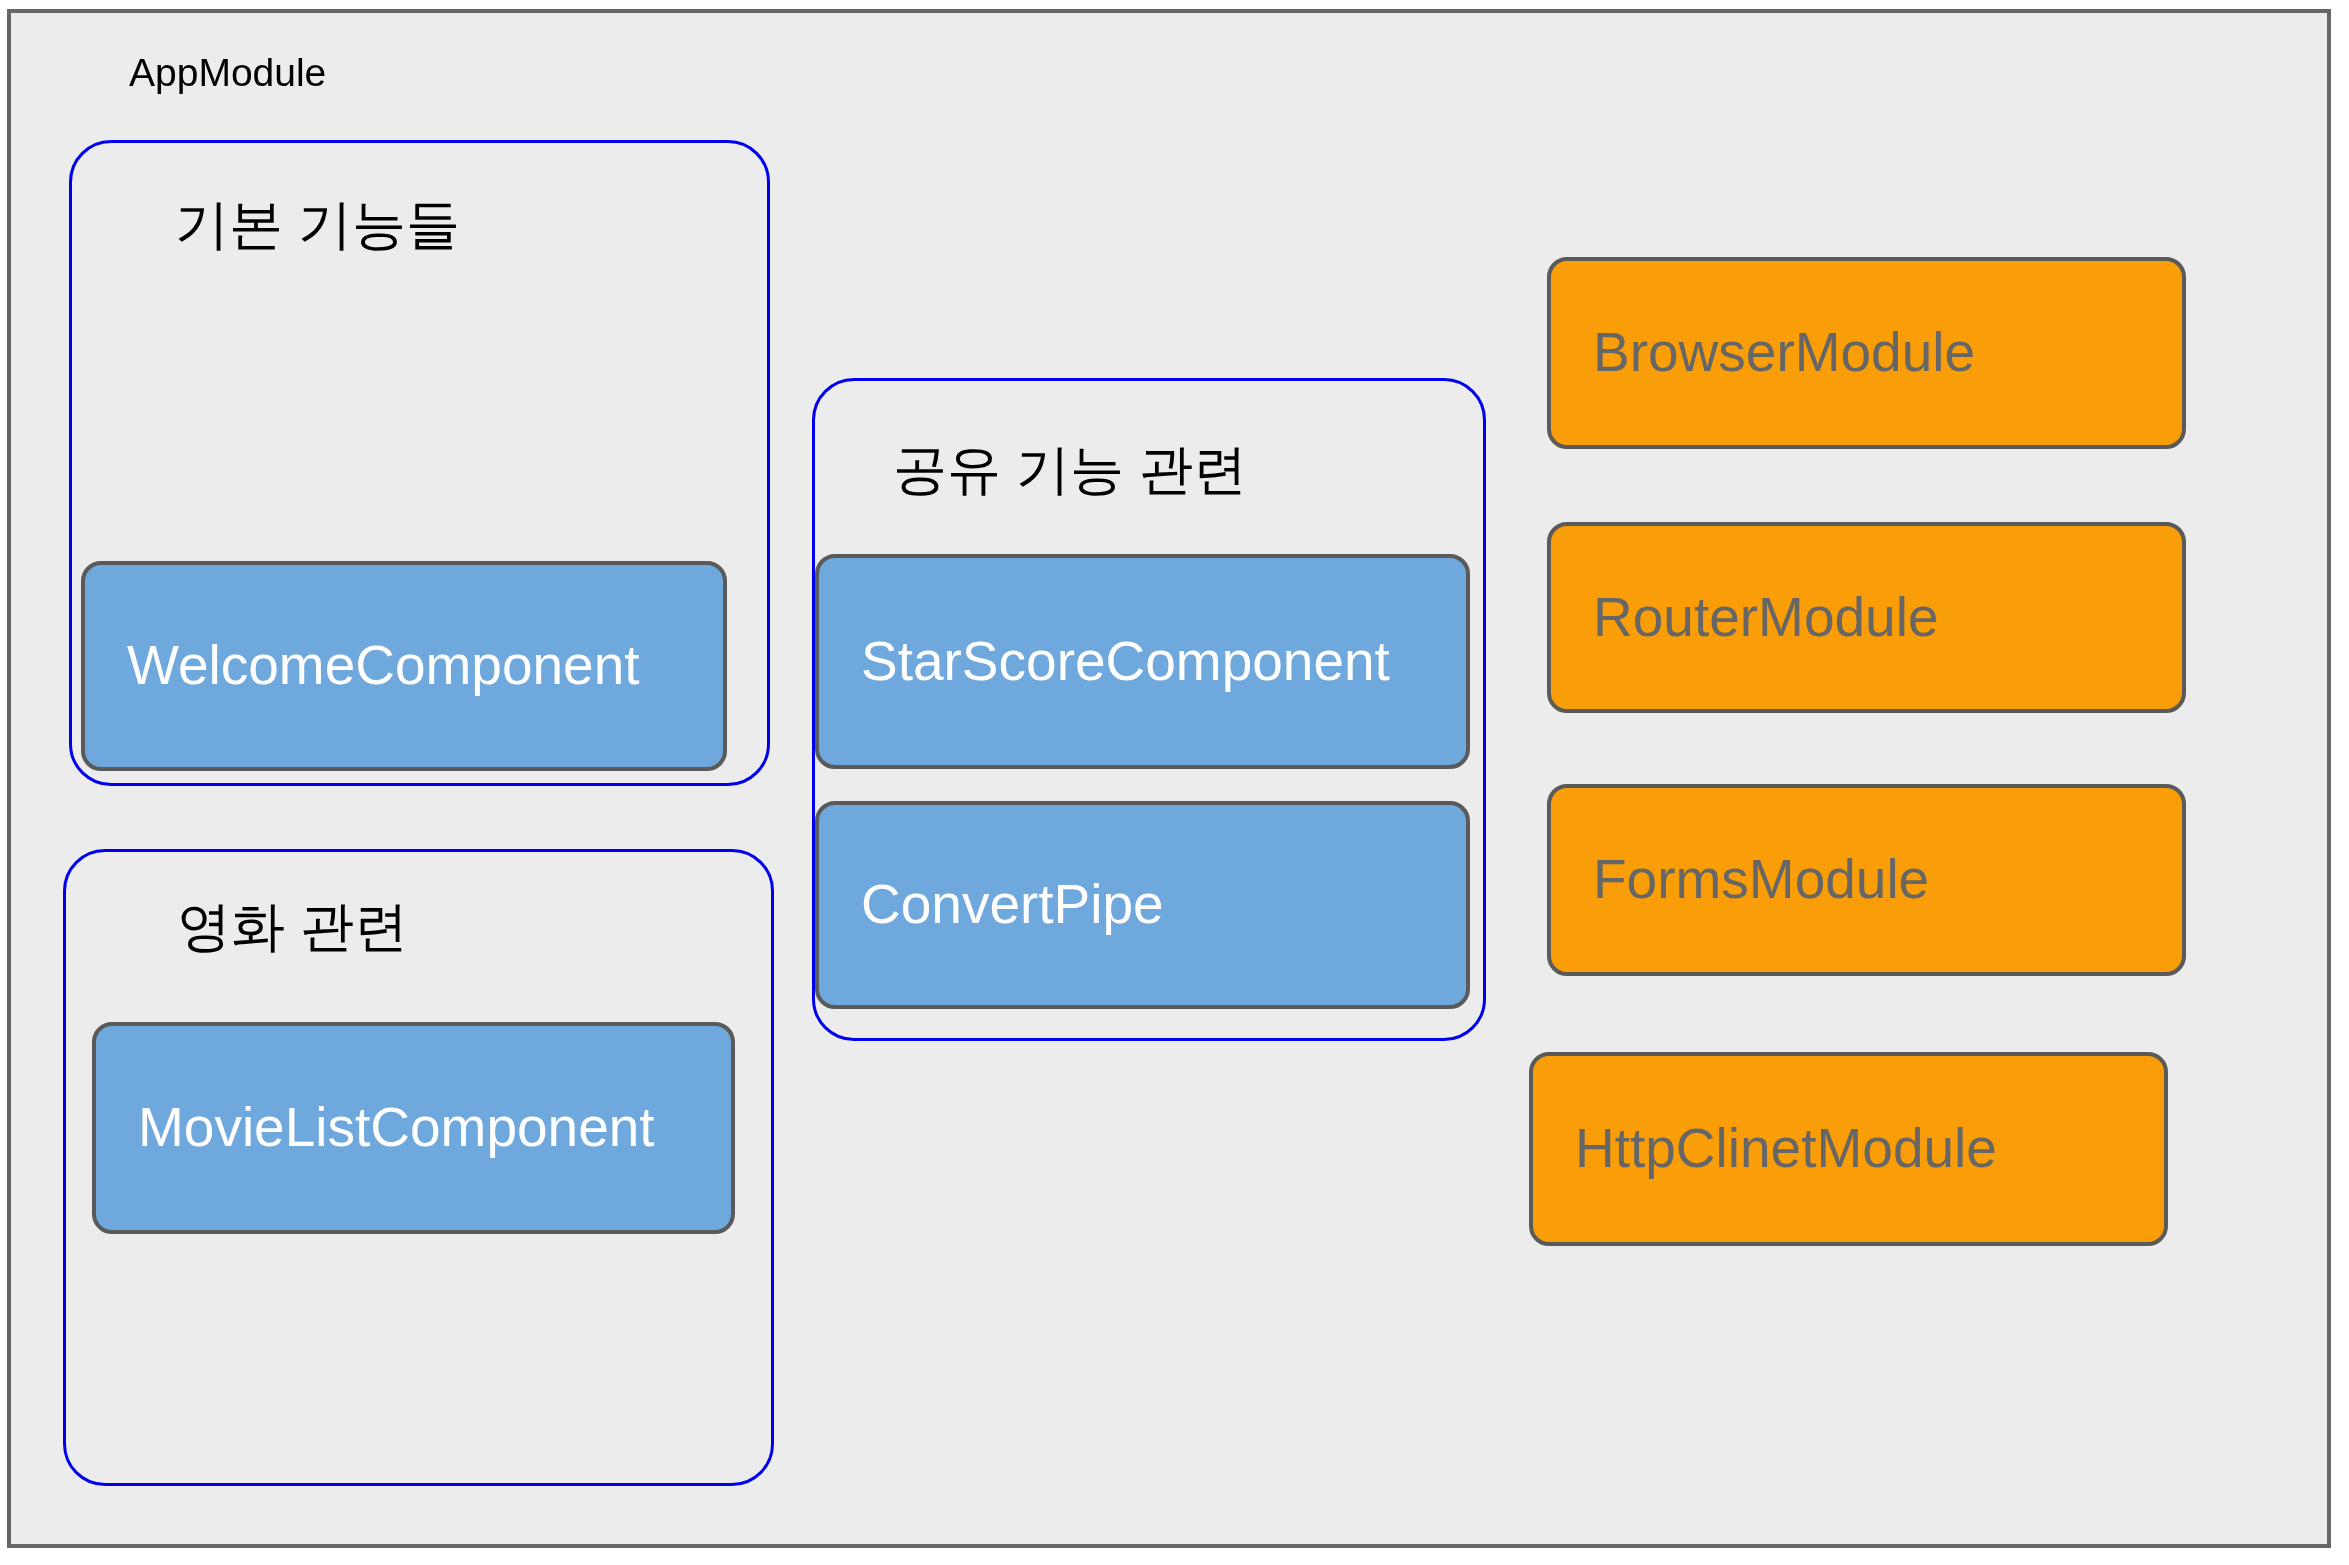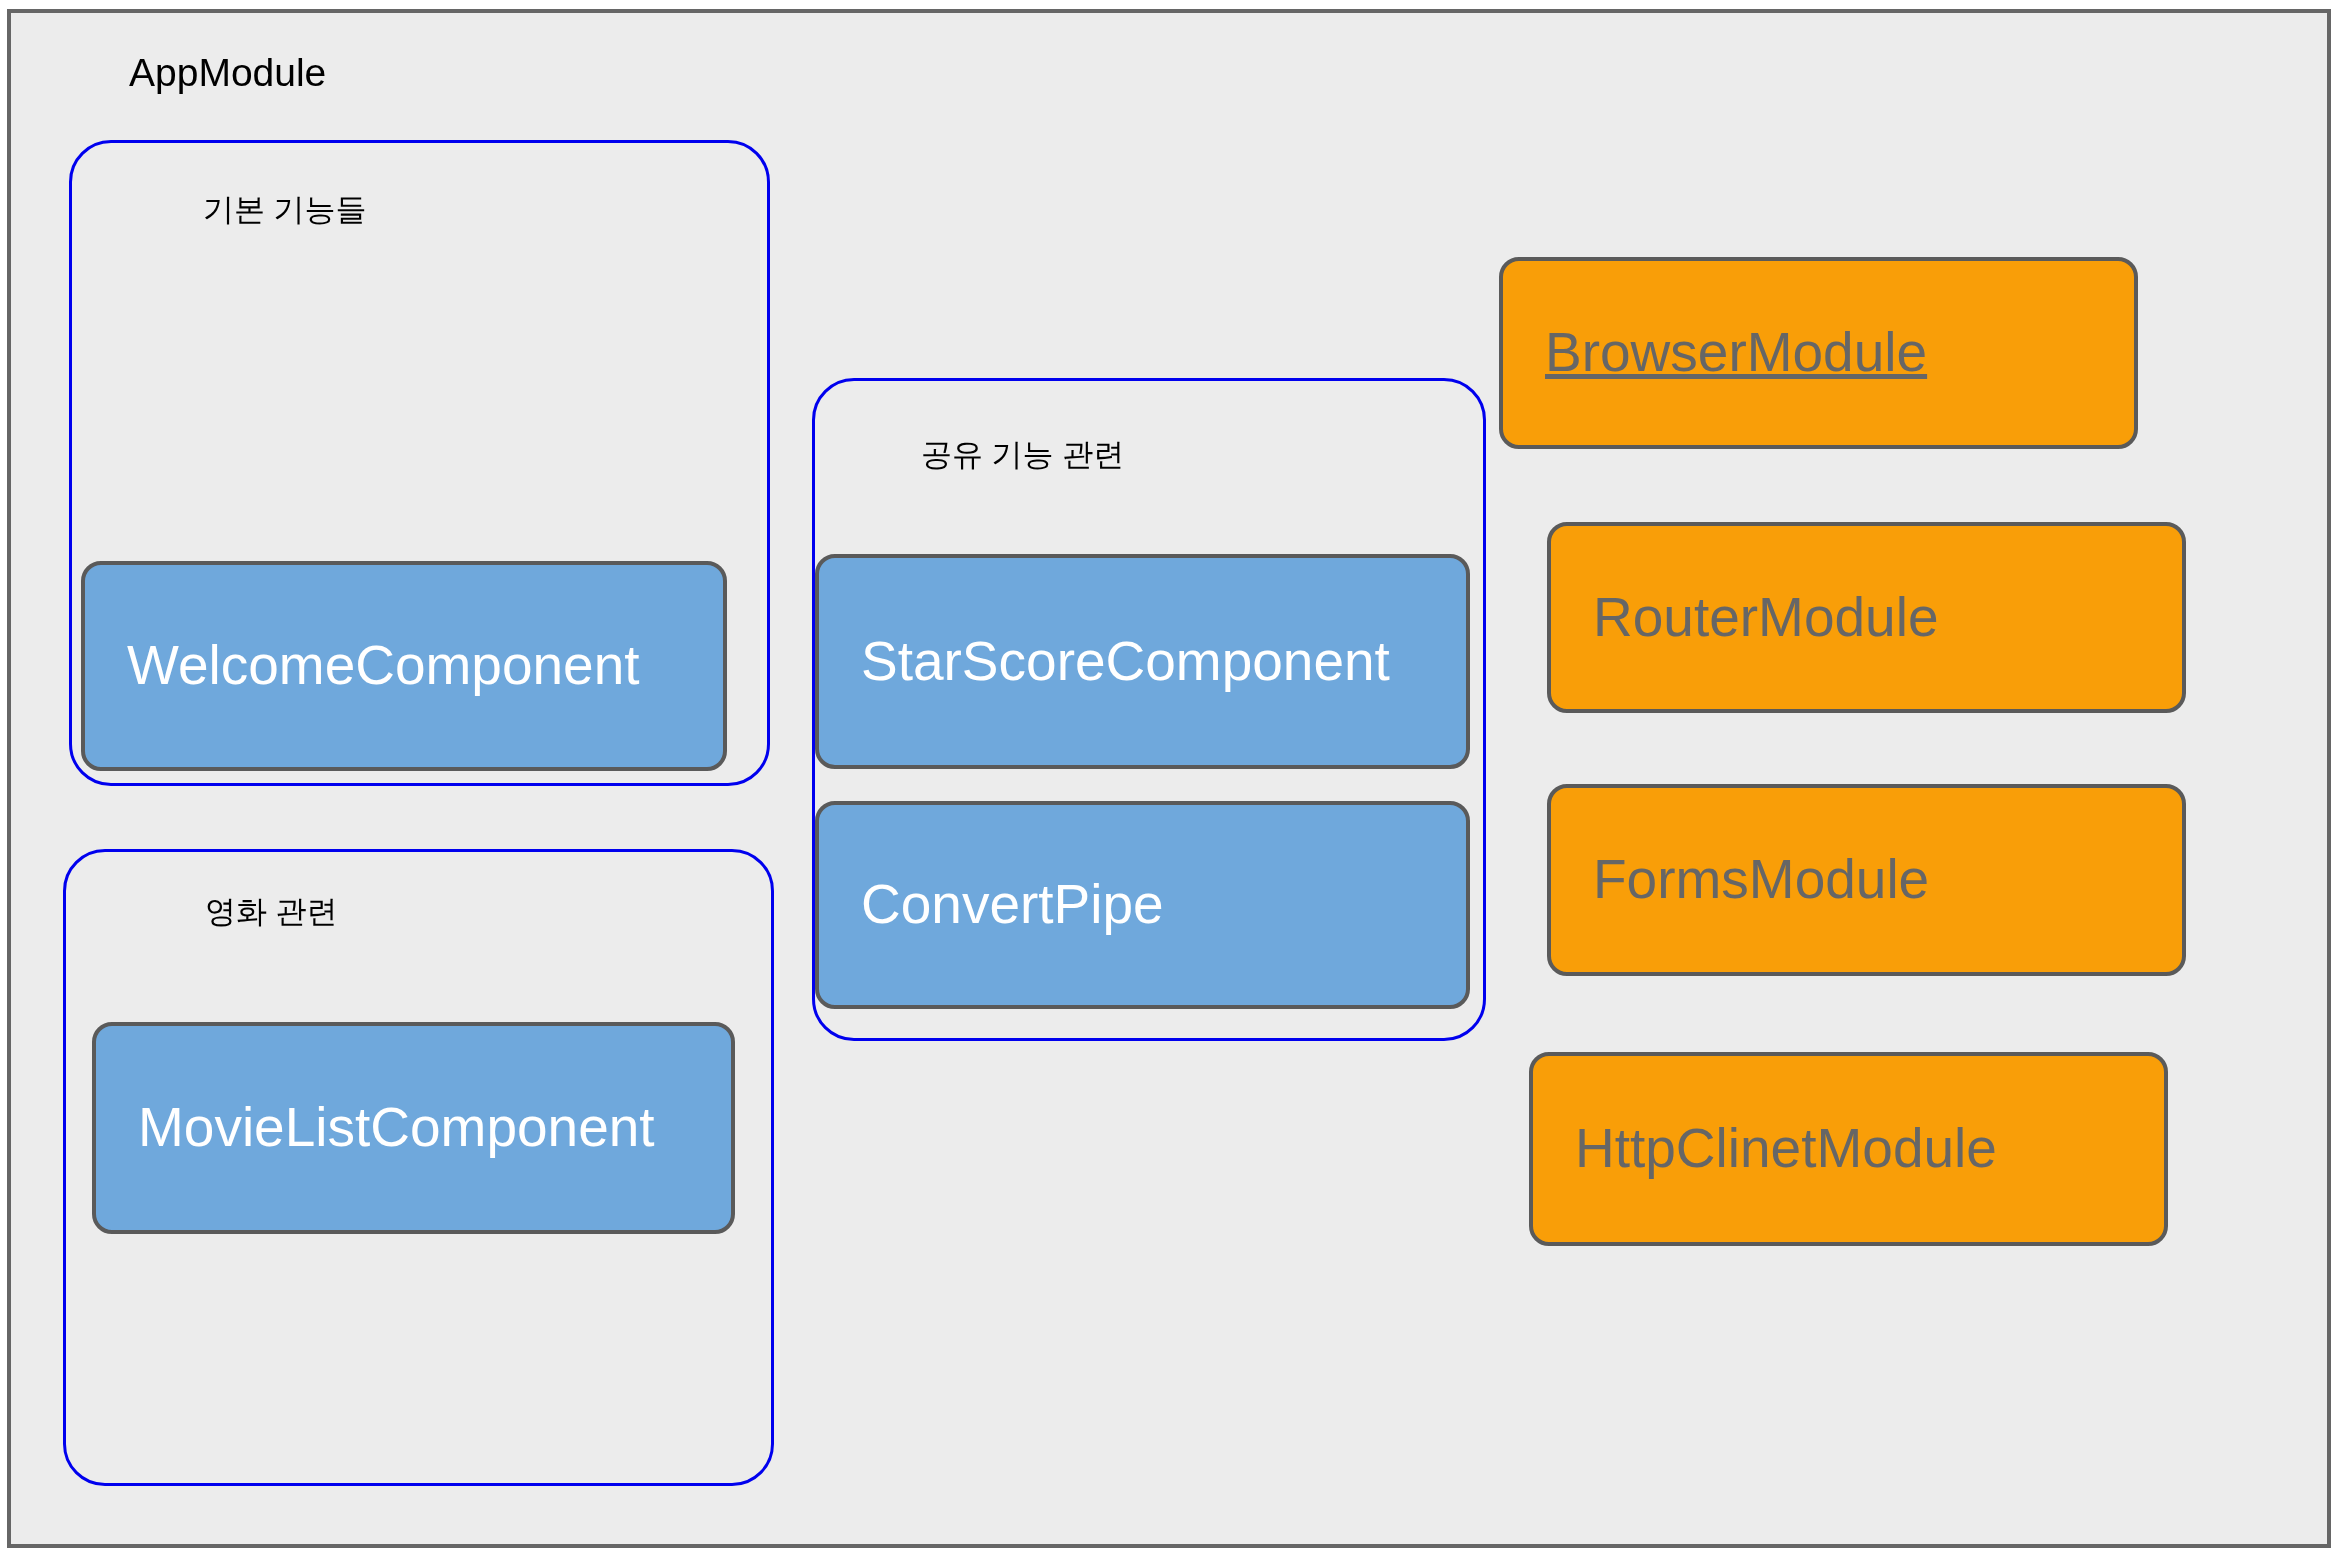--- a/index.html
+++ b/index.html
@@ -47,24 +47,23 @@
   .group {
     position: absolute;
     border: 3.7px solid #0000ee;
     border-radius: 42px;
     background: transparent;
     box-sizing: border-box;
   }
 
   .group-label {
     position: absolute;
-    font-size: 31px;
+    font-size: 54px;
     color: #000000;
     white-space: nowrap;
-    margin-left: 28px;
   }
 
   
   .node {
     position: absolute;
     box-sizing: border-box;
     border-radius: 20px;
     display: flex;
     align-items: center;
     padding-left: 42px;
@@ -127,21 +126,21 @@
 
   <div class="group" style="left:63px; top:849px; width:711px; height:637px;"></div>
 
   <div class="group-label" style="left:177px; top:891px;">영화 관련</div>
 
   <div class="node component" style="left:92px; top:1022px; width:643px; height:212px;">
     <span class="node-label">MovieListComponent</span>
   </div>
 
 
-  <div class="node module" style="left:1499px; top:257px; width:639px; height:192px;text-decoration:underline;">
+  <div class="node module" style="left:1547px; top:257px; width:639px; height:192px;">
     <span class="node-label">BrowserModule</span>
   </div>
 
   <div class="node module" style="left:1547px; top:522px; width:639px; height:191px;">
     <span class="node-label">RouterModule</span>
   </div>
 
   <div class="node module" style="left:1547px; top:784px; width:639px; height:192px;">
     <span class="node-label">FormsModule</span>
   </div>

